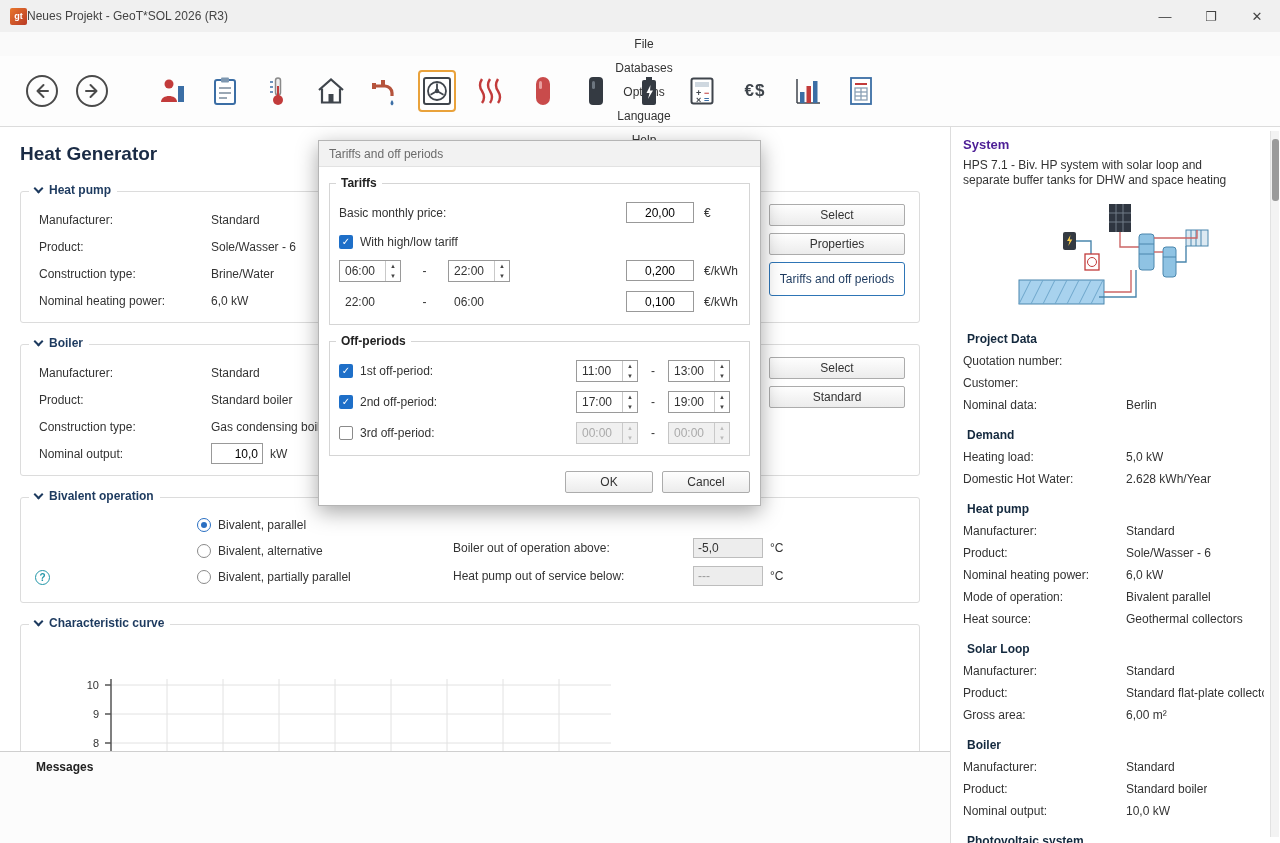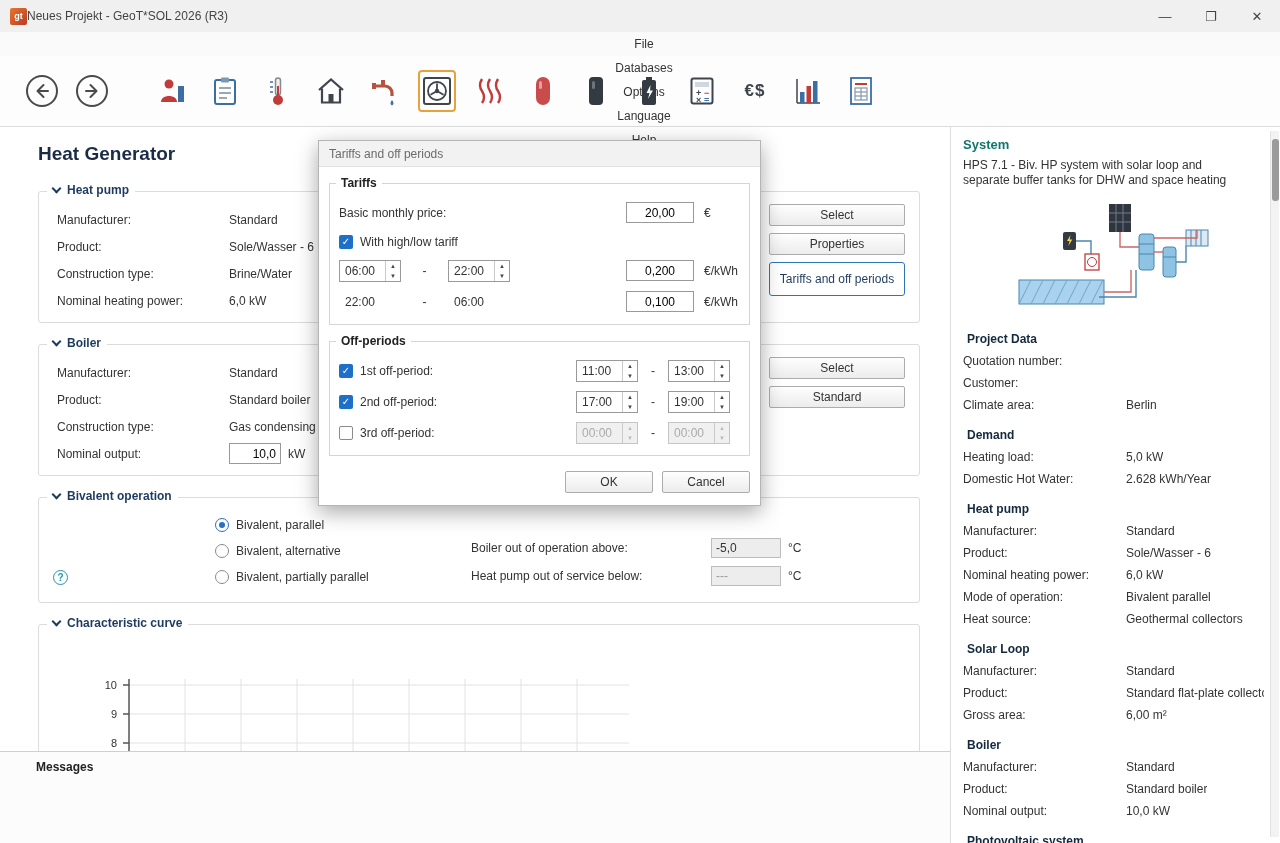--- a/index.html
+++ b/index.html
@@ -21,21 +21,21 @@
   .toolbar { height:71px; display:flex; align-items:center; background:#fdfdfd; border-bottom:1px solid #dcdcdc; padding-left:25px; }
   .nav-btn { margin-right:16px; display:flex; }
   .tool-icons { display:flex; align-items:center; gap:15px; margin-left:28px; }
   .tool { width:38px; height:42px; display:flex; align-items:center; justify-content:center; }
   .tool-selected { border:2px solid #e9a23b; border-radius:4px; background:#fff; }
   .economy-glyph { font-size:17px; font-weight:bold; color:#3f454c; letter-spacing:1px; }
 
   
   .content { display:flex; height:716px; }
   .main-col { width:950px; display:flex; flex-direction:column; }
-  .main { height:624px; overflow:hidden; padding:16px 0 0 38px; position:relative; }
+  .main { height:624px; overflow:hidden; padding:16px 0 0 20px; position:relative; }
   h1 { font-size:19px; color:#1a2b45; margin-bottom:26px; }
 
   .section { position:relative; border:1px solid #dcdcdc; border-radius:3px; margin:0 30px 21px 0; }
   .section-legend { position:absolute; top:-9px; left:8px; background:#fff; padding:0 6px; font-weight:bold; color:#1d3a5f; display:flex; align-items:center; gap:7px; }
   .chev { width:7px; height:7px; border-left:2px solid #1d3a5f; border-bottom:2px solid #1d3a5f; transform:rotate(-45deg); margin-top:-4px; }
   .rows { padding:14px 0 8px 18px; }
   .prow { display:flex; height:27px; align-items:center; }
   .prow .lbl { width:172px; flex-shrink:0; }
   .side-buttons { position:absolute; right:14px; top:12px; display:flex; flex-direction:column; gap:7px; width:136px; }
   .btn { height:22px; background:linear-gradient(#fefefe,#ececec); border:1px solid #acacac; border-radius:2px; font-family:inherit; font-size:12px; color:#333; display:flex; align-items:center; justify-content:center; cursor:default; }
@@ -64,21 +64,21 @@
   .leg-line { width:26px; border-top:2px solid #2aa0b4; margin:6px 9px 0 0; flex-shrink:0; }
   .leg-dotted { border-top:2px dotted #2aa0b4; }
   .leg-text div { line-height:15px; }
 
   
   .messages { height:92px; border-top:1px solid #cfcfcf; background:#fcfcfc; padding:8px 12px; }
   .messages-title { font-weight:bold; color:#222;padding-left:24px; }
 
   
   .sidebar { width:330px; border-left:1px solid #ddd; padding:10px 16px 0 12px; position:relative; overflow:hidden; }
-  .sb-title { font-weight:bold; font-size:13px; color:#0f766e; }
+  .sb-title { font-weight:bold; font-size:13px; color:#4c1d95; }
   .sb-desc { margin-top:6px; width:288px; line-height:15px; }
   .sb-diagram { display:block; margin:14px auto 4px; }
   .sb-group-title { font-weight:bold; color:#14293e; margin:12px 4px 4px; }
   .sb-row { display:flex; height:22px; align-items:center; }
   .sb-row .lbl { width:163px; flex-shrink:0; }
   .sb-row .val { white-space:nowrap; overflow:hidden; }
   .sb-scrolltrack { position:absolute; right:1px; top:4px; width:9px; height:706px; background:#f3f3f3; border-left:1px solid #e2e2e2; }
   .sb-scrollthumb { position:absolute; left:1px; top:8px; width:7px; height:62px; background:#9b9b9b; border-radius:3px; }
 
   
@@ -428,21 +428,21 @@
     <div class="sb-group-title">Project Data</div>
     <div class="sb-row">
         <span class="lbl">Quotation number:</span>
         <span class="val"></span>
       </div>
     <div class="sb-row">
         <span class="lbl">Customer:</span>
         <span class="val"></span>
       </div>
     <div class="sb-row">
-        <span class="lbl">Climate area:</span>
+        <span class="lbl">Nominal data:</span>
         <span class="val">Berlin</span>
       </div>
 
     <div class="sb-group-title">Demand</div>
     <div class="sb-row">
         <span class="lbl">Heating load:</span>
         <span class="val">5,0 kW</span>
       </div>
     <div class="sb-row">
         <span class="lbl">Domestic Hot Water:</span>

